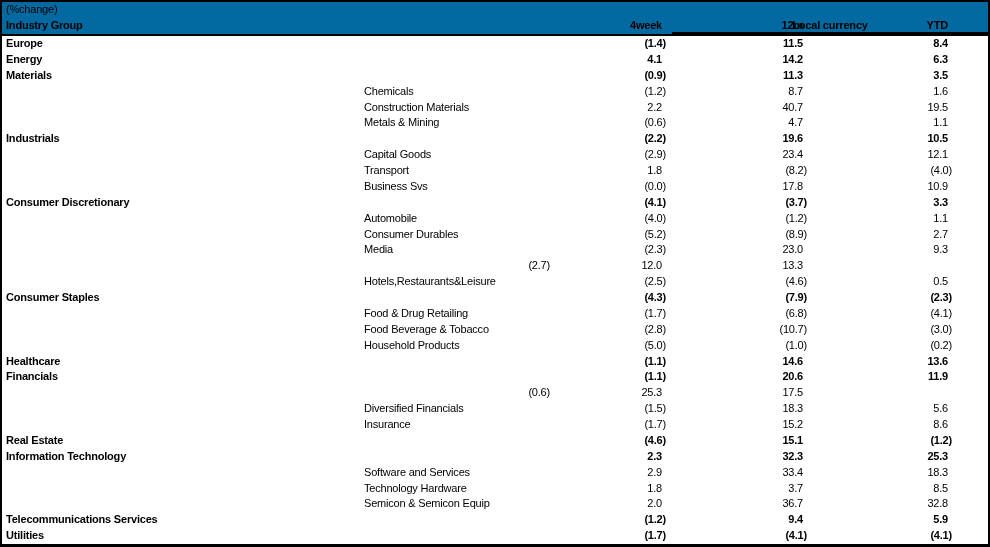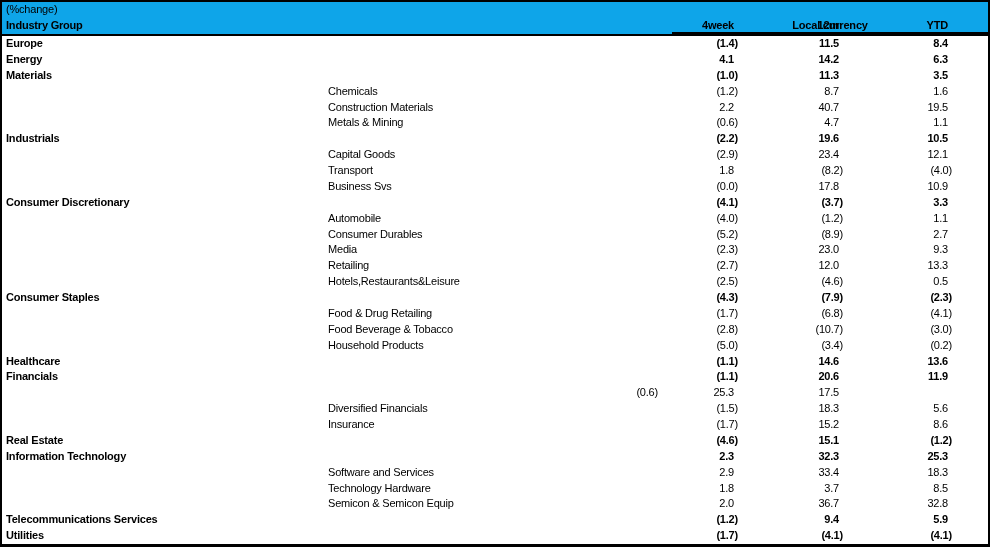--- a/index.html
+++ b/index.html
@@ -27,38 +27,39 @@
   .pct { position: absolute; left: 4px; top: 1px; }
   .lc-wrap {
     position: absolute; left: 670px; right: 0; top: 16px; height: 16px;
     border-bottom: 2px solid #000;
     text-align: center; font-weight: bold; line-height: 15px;
   }
   .grid-cols {
     display: grid;
     grid-template-columns: 322px 1fr 80px 105px 109px;
     padding: 0 36px 0 4px;
+    gap: 36px;
   }
   .hdr-r2 {
     height: 16px; line-height: 15px;
     font-weight: bold;
   }
   .num { text-align: right; }
   .np { padding-right: 4px; } 
   
   .row { height: 15.875px; line-height: 15.875px; }
   .row.bold { font-weight: bold; }
   .c1, .c2 { white-space: nowrap; overflow: hidden; }
 </style>
 </head>
 <body>
 
 <div class="table">
 
-  <div class="hdr-band" style="background: #0ea5e9;">
+  <div class="hdr-band" style="background: #0369a1;">
     <div class="hdr-r1">
       <span class="pct">(%change)</span>
       <span class="lc-wrap">Local currency</span>
     </div>
     <div class="hdr-r2 grid-cols">
       <span class="c1">Industry Group</span>
       <span class="c2"></span>
       <span class="num np">4week</span>
       <span class="num np">12m</span>
       <span class="num np">YTD</span>
@@ -76,21 +77,21 @@
       <div class="row grid-cols bold">
         <span class="c1">Energy</span>
         <span class="c2"></span>
         <span class="num np">4.1</span>
         <span class="num np">14.2</span>
         <span class="num np">6.3</span>
       </div>
       <div class="row grid-cols bold">
         <span class="c1">Materials</span>
         <span class="c2"></span>
-        <span class="num">(1.0)</span>
+        <span class="num">(0.9)</span>
         <span class="num np">11.3</span>
         <span class="num np">3.5</span>
       </div>
       <div class="row grid-cols">
         <span class="c1"></span>
         <span class="c2">Chemicals</span>
         <span class="num">(1.2)</span>
         <span class="num np">8.7</span>
         <span class="num np">1.6</span>
       </div>
@@ -159,21 +160,20 @@
       </div>
       <div class="row grid-cols">
         <span class="c1"></span>
         <span class="c2">Media</span>
         <span class="num">(2.3)</span>
         <span class="num np">23.0</span>
         <span class="num np">9.3</span>
       </div>
       <div class="row grid-cols">
         <span class="c1"></span>
-        <span class="c2">Retailing</span>
         <span class="num">(2.7)</span>
         <span class="num np">12.0</span>
         <span class="num np">13.3</span>
       </div>
       <div class="row grid-cols">
         <span class="c1"></span>
         <span class="c2">Hotels,Restaurants&amp;Leisure</span>
         <span class="num">(2.5)</span>
         <span class="num">(4.6)</span>
         <span class="num np">0.5</span>
@@ -196,21 +196,21 @@
         <span class="c1"></span>
         <span class="c2">Food Beverage &amp; Tobacco</span>
         <span class="num">(2.8)</span>
         <span class="num">(10.7)</span>
         <span class="num">(3.0)</span>
       </div>
       <div class="row grid-cols">
         <span class="c1"></span>
         <span class="c2">Household Products</span>
         <span class="num">(5.0)</span>
-        <span class="num">(3.4)</span>
+        <span class="num">(1.0)</span>
         <span class="num">(0.2)</span>
       </div>
       <div class="row grid-cols bold">
         <span class="c1">Healthcare</span>
         <span class="c2"></span>
         <span class="num">(1.1)</span>
         <span class="num np">14.6</span>
         <span class="num np">13.6</span>
       </div>
       <div class="row grid-cols bold">

